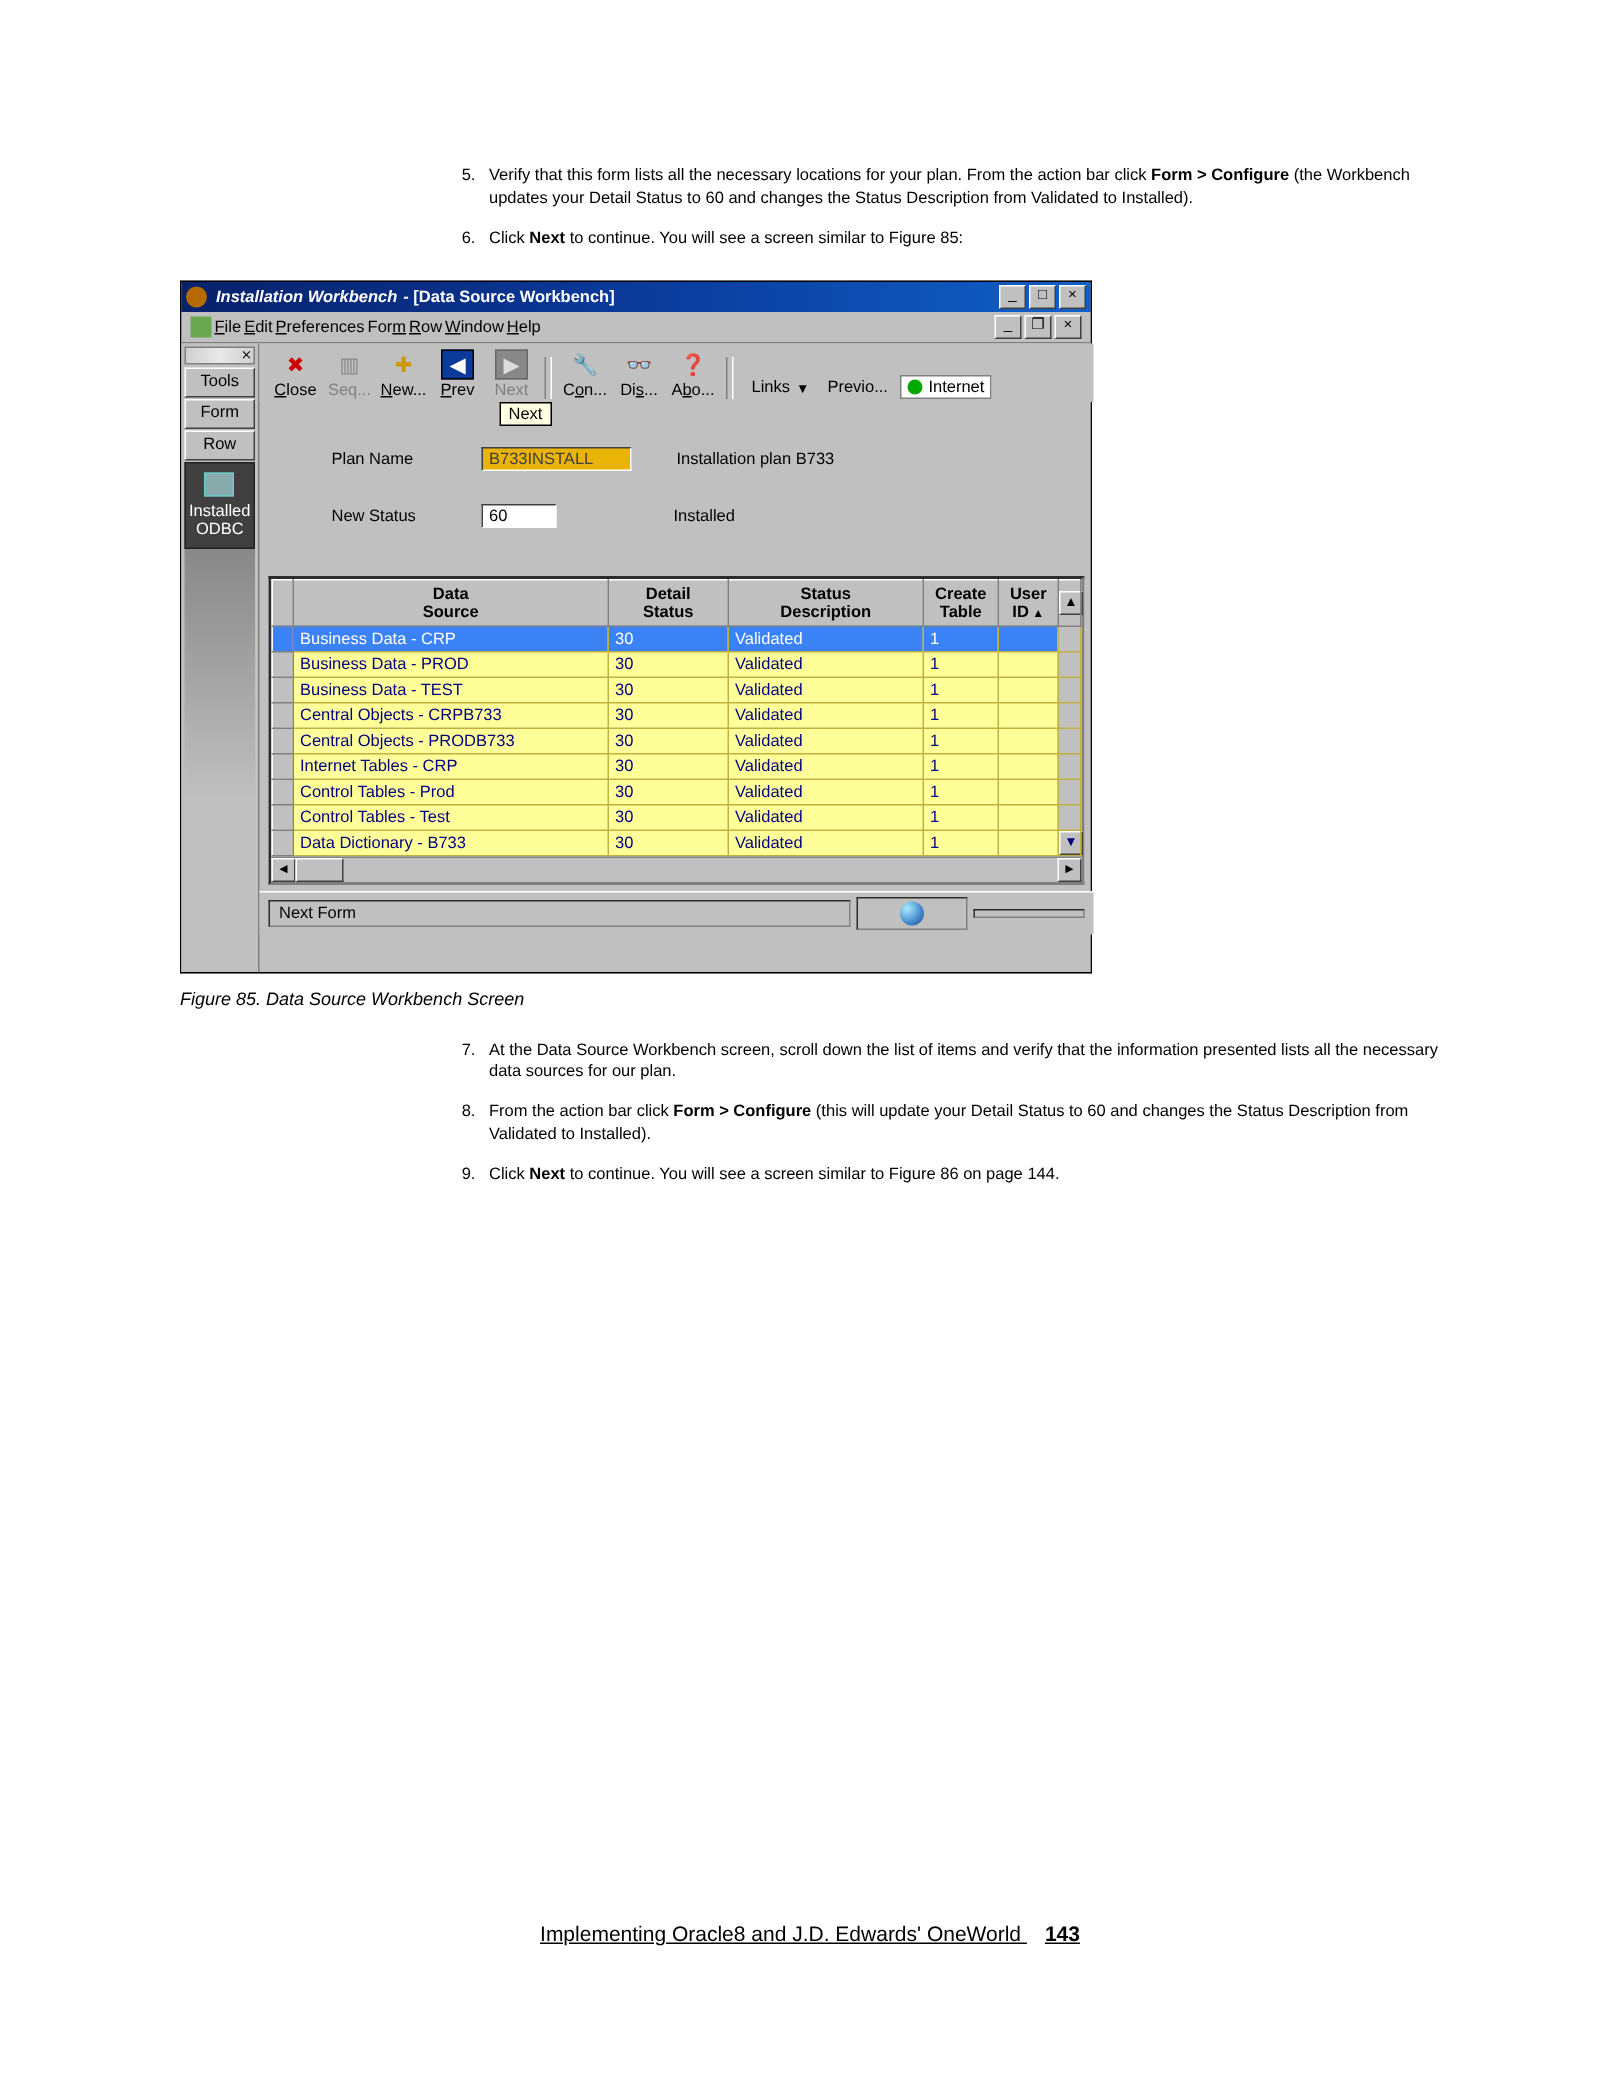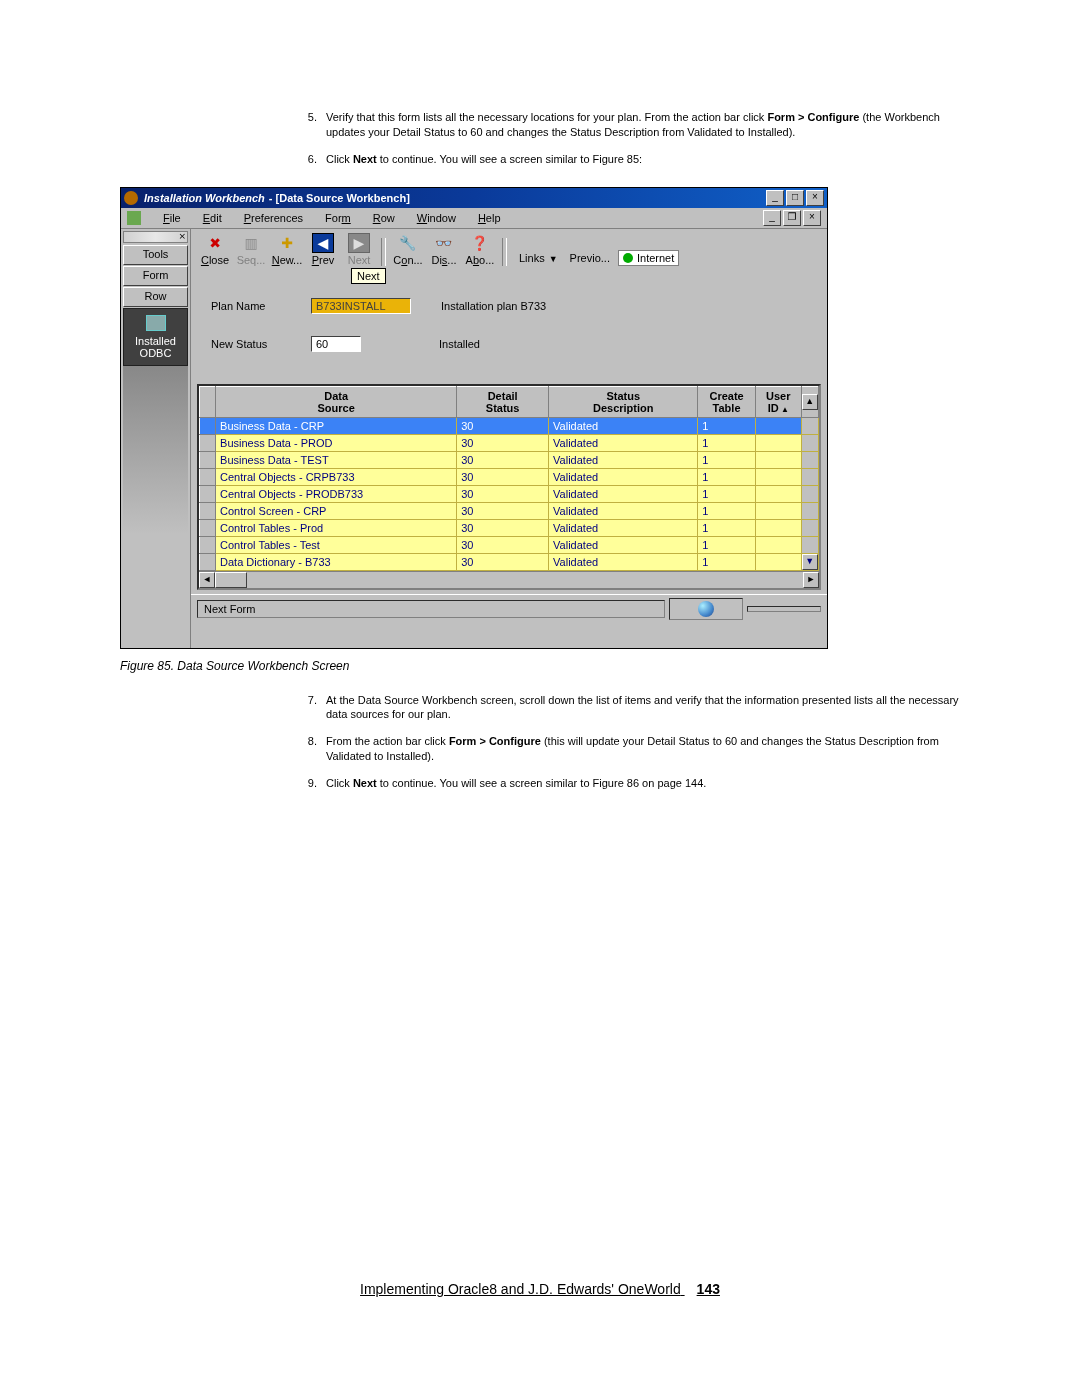--- a/index.html
+++ b/index.html
@@ -31,21 +31,21 @@
   .footer {
     margin-top: 490px;
     text-align: center;
     font-size: 14px;
     text-decoration: underline;
   }
   .footer .pg { font-weight: bold; margin-left: 12px; }
 
   
   .screenshot {
-    width: 708px;
+    width: 608px;
     margin: 10px 0 10px 0;
     border: 1px solid #000;
     background: #c0c0c0;
     box-sizing: border-box;
     display: flex;
     flex-direction: column;
     font-family: "MS Sans Serif", Tahoma, Arial, sans-serif;
     font-size: 11px;
   }
   .titlebar {
@@ -63,21 +63,21 @@
   .titlebar .ttl { font-style: italic; font-weight: bold; }
   .titlebar .sub { font-weight: bold; margin-left: 4px; }
   .winbtns { margin-left: auto; display: flex; gap: 2px; }
   .winbtn {
     width: 16px; height: 14px; background: #c0c0c0;
     border: 1px solid #fff; border-right-color:#404040; border-bottom-color:#404040;
     font-size: 10px; line-height: 12px; text-align: center; color:#000;
     font-family: Arial;
   }
   .menubar {
-    display: flex; align-items: center; gap: 22px;
+    display: flex; align-items: center; gap: 2px;
     padding: 2px 6px; background: #c0c0c0;
     border-bottom: 1px solid #808080;
   }
   .menubar .micon {
     width: 14px; height: 14px; background: #6aa84f; display:inline-block;
   }
   .menubar span { cursor: default; }
   .menubar u { text-decoration: underline; }
   .mdi { margin-left: auto; display:flex; gap:2px; }
 
@@ -156,21 +156,21 @@
     border:1px solid #000;
     padding:1px 5px;
     font-size:11px;
     position: relative;
     top: 0;
   }
 
   .form-area {
     padding: 14px 16px 10px 20px;
   }
-  .frow { display:flex; align-items:center; margin-bottom: 22px; font-size:11px;}
+  .frow { display:flex; align-items:center; margin-bottom: 22px; font-size:11px;margin-left:28px;}
   .frow .lab { width: 100px; }
   .tbox {
     background:#eab308; border:1px solid #606060; border-top-color:#404040; border-left-color:#404040;
     border-right-color:#fff; border-bottom-color:#fff;
     padding:1px 4px; width: 90px; color:#404040;
   }
   .tbox.white { background:#fff; color:#000; width:40px; }
   .desc { margin-left: 30px; }
 
   
@@ -403,21 +403,21 @@
                   <td class="rownum"></td>
                   <td>Central Objects - PRODB733</td>
                   <td style="text-align: left;">30</td>
                   <td>Validated</td>
                   <td>1</td>
                   <td></td>
                   <td class="col-scroll"></td>
                 </tr>
                 <tr>
                   <td class="rownum"></td>
-                  <td>Control Screen - CRP</td>
+                  <td>Internet Tables - CRP</td>
                   <td style="text-align: left;">30</td>
                   <td>Validated</td>
                   <td>1</td>
                   <td></td>
                   <td class="col-scroll"></td>
                 </tr>
                 <tr>
                   <td class="rownum"></td>
                   <td>Control Tables - Prod</td>
                   <td style="text-align: left;">30</td>

